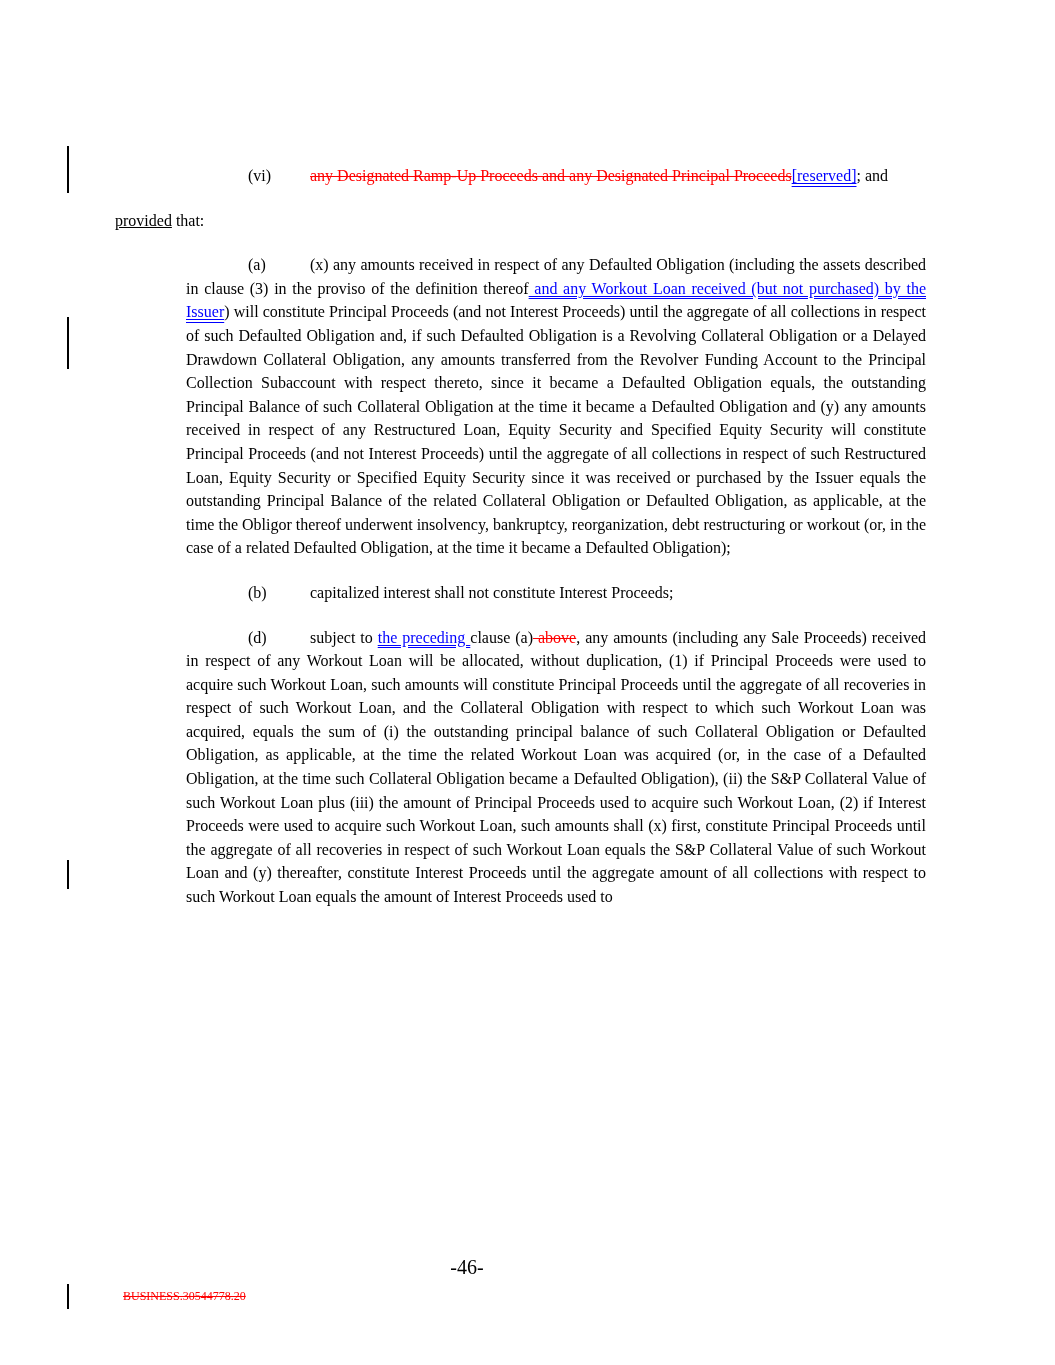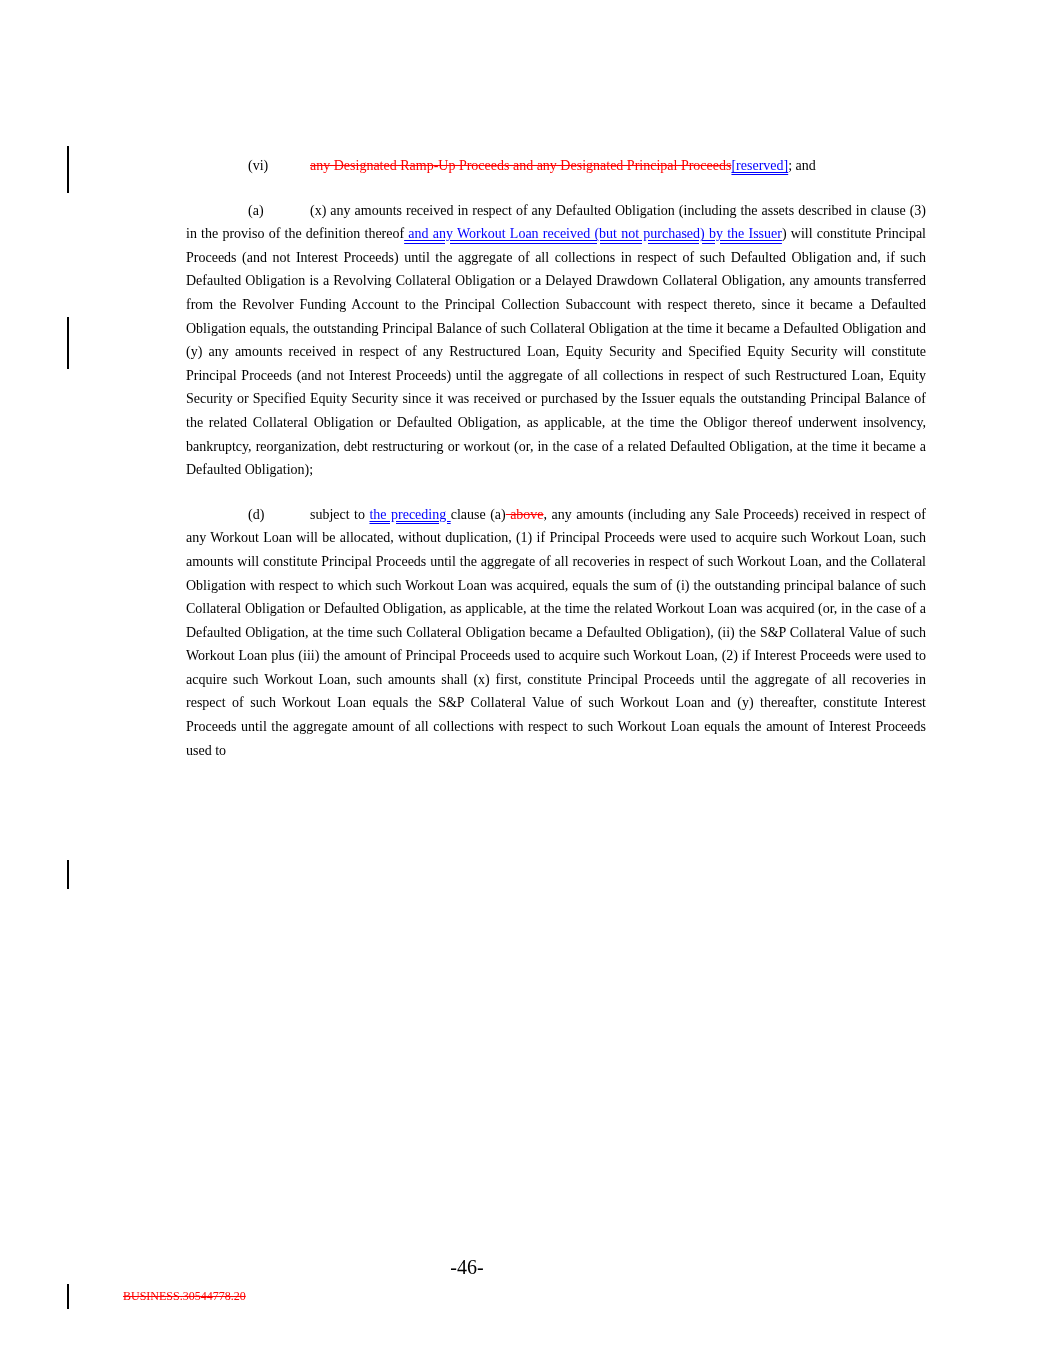--- a/index.html
+++ b/index.html
@@ -7,24 +7,24 @@
     width: 1055px;
     height: 1365px;
     background: #ffffff;
     position: relative;
     font-family: "Liberation Serif", "DejaVu Serif", serif;
     color: #000000;
     overflow: hidden;
   }
   .page-content {
     position: absolute;
-    top: 154px;
+    top: 164px;
     left: 115px;
     width: 811px;
-    font-size: 14px;
+    font-size: 16px;
     line-height: 23.6px;
   }
   .para {
     margin: 0 0 21px 0;
     text-align: justify;
     text-align-last: left;
   }
   .para.block {
     margin-left: 71px;   
     text-indent: 62px;   
@@ -87,23 +87,25 @@
 <div class="change-bar bar-vi"></div>
 <div class="change-bar bar-a"></div>
 <div class="change-bar bar-d"></div>
 <div class="change-bar bar-footer"></div>
 
 <div class="page-content">
 
   <p class="para block"><span class="marker">(vi)</span><span class="del">any Designated Ramp-Up Proceeds and any Designated Principal Proceeds</span><span class="ins">[reserved]</span><span>; and</span></p>
 
 
+  <p class="para lead"><span class="u">provided</span><span> that:</span></p>
 
   <p class="para block"><span class="marker">(a)</span><span>(x) any amounts received in respect of any Defaulted Obligation (including the assets described in clause (3) in the proviso of the definition thereof</span><span class="ins"> and any Workout Loan received (but not purchased) by the Issuer</span><span>) will constitute Principal Proceeds (and not Interest Proceeds) until the aggregate of all collections in respect of such Defaulted Obligation and, if such Defaulted Obligation is a Revolving Collateral Obligation or a Delayed Drawdown Collateral Obligation, any amounts transferred from the Revolver Funding Account to the Principal Collection Subaccount with respect thereto, since it became a Defaulted Obligation equals, the outstanding Principal Balance of such Collateral Obligation at the time it became a Defaulted Obligation and (y) any amounts received in respect of any Restructured Loan, Equity Security and Specified Equity Security will constitute Principal Proceeds (and not Interest Proceeds) until the aggregate of all collections in respect of such Restructured Loan, Equity Security or Specified Equity Security since it was received or purchased by the Issuer equals the outstanding Principal Balance of the related Collateral Obligation or Defaulted Obligation, as applicable, at the time the Obligor thereof underwent insolvency, bankruptcy, reorganization, debt restructuring or workout (or, in the case of a related Defaulted Obligation, at the time it became a Defaulted Obligation);</span></p>
 
+  <p class="para block"><span class="marker">(b)</span><span>capitalized interest shall not constitute Interest Proceeds;</span></p>
 
 
   <p class="para block"><span class="marker">(d)</span><span>subject to </span><span class="ins">the preceding </span><span>clause (a)</span><span class="del"> above</span><span>, any amounts (including any Sale Proceeds) received in respect of any Workout Loan will be allocated, without duplication, (1) if Principal Proceeds were used to acquire such Workout Loan, such amounts will constitute Principal Proceeds until the aggregate of all recoveries in respect of such Workout Loan, and the Collateral Obligation with respect to which such Workout Loan was acquired, equals the sum of (i) the outstanding principal balance of such Collateral Obligation or Defaulted Obligation, as applicable, at the time the related Workout Loan was acquired (or, in the case of a Defaulted Obligation, at the time such Collateral Obligation became a Defaulted Obligation), (ii) the S&amp;P Collateral Value of such Workout Loan plus (iii) the amount of Principal Proceeds used to acquire such Workout Loan, (2) if Interest Proceeds were used to acquire such Workout Loan, such amounts shall (x) first, constitute Principal Proceeds until the aggregate of all recoveries in respect of such Workout Loan equals the S&amp;P Collateral Value of such Workout Loan and (y) thereafter, constitute Interest Proceeds until the aggregate amount of all collections with respect to such Workout Loan equals the amount of Interest Proceeds used to</span></p>
 
 </div>
 
 <div class="page-number">-46-</div>
 <div class="doc-id">BUSINESS.30544778.20</div>
 
 </body></html>

